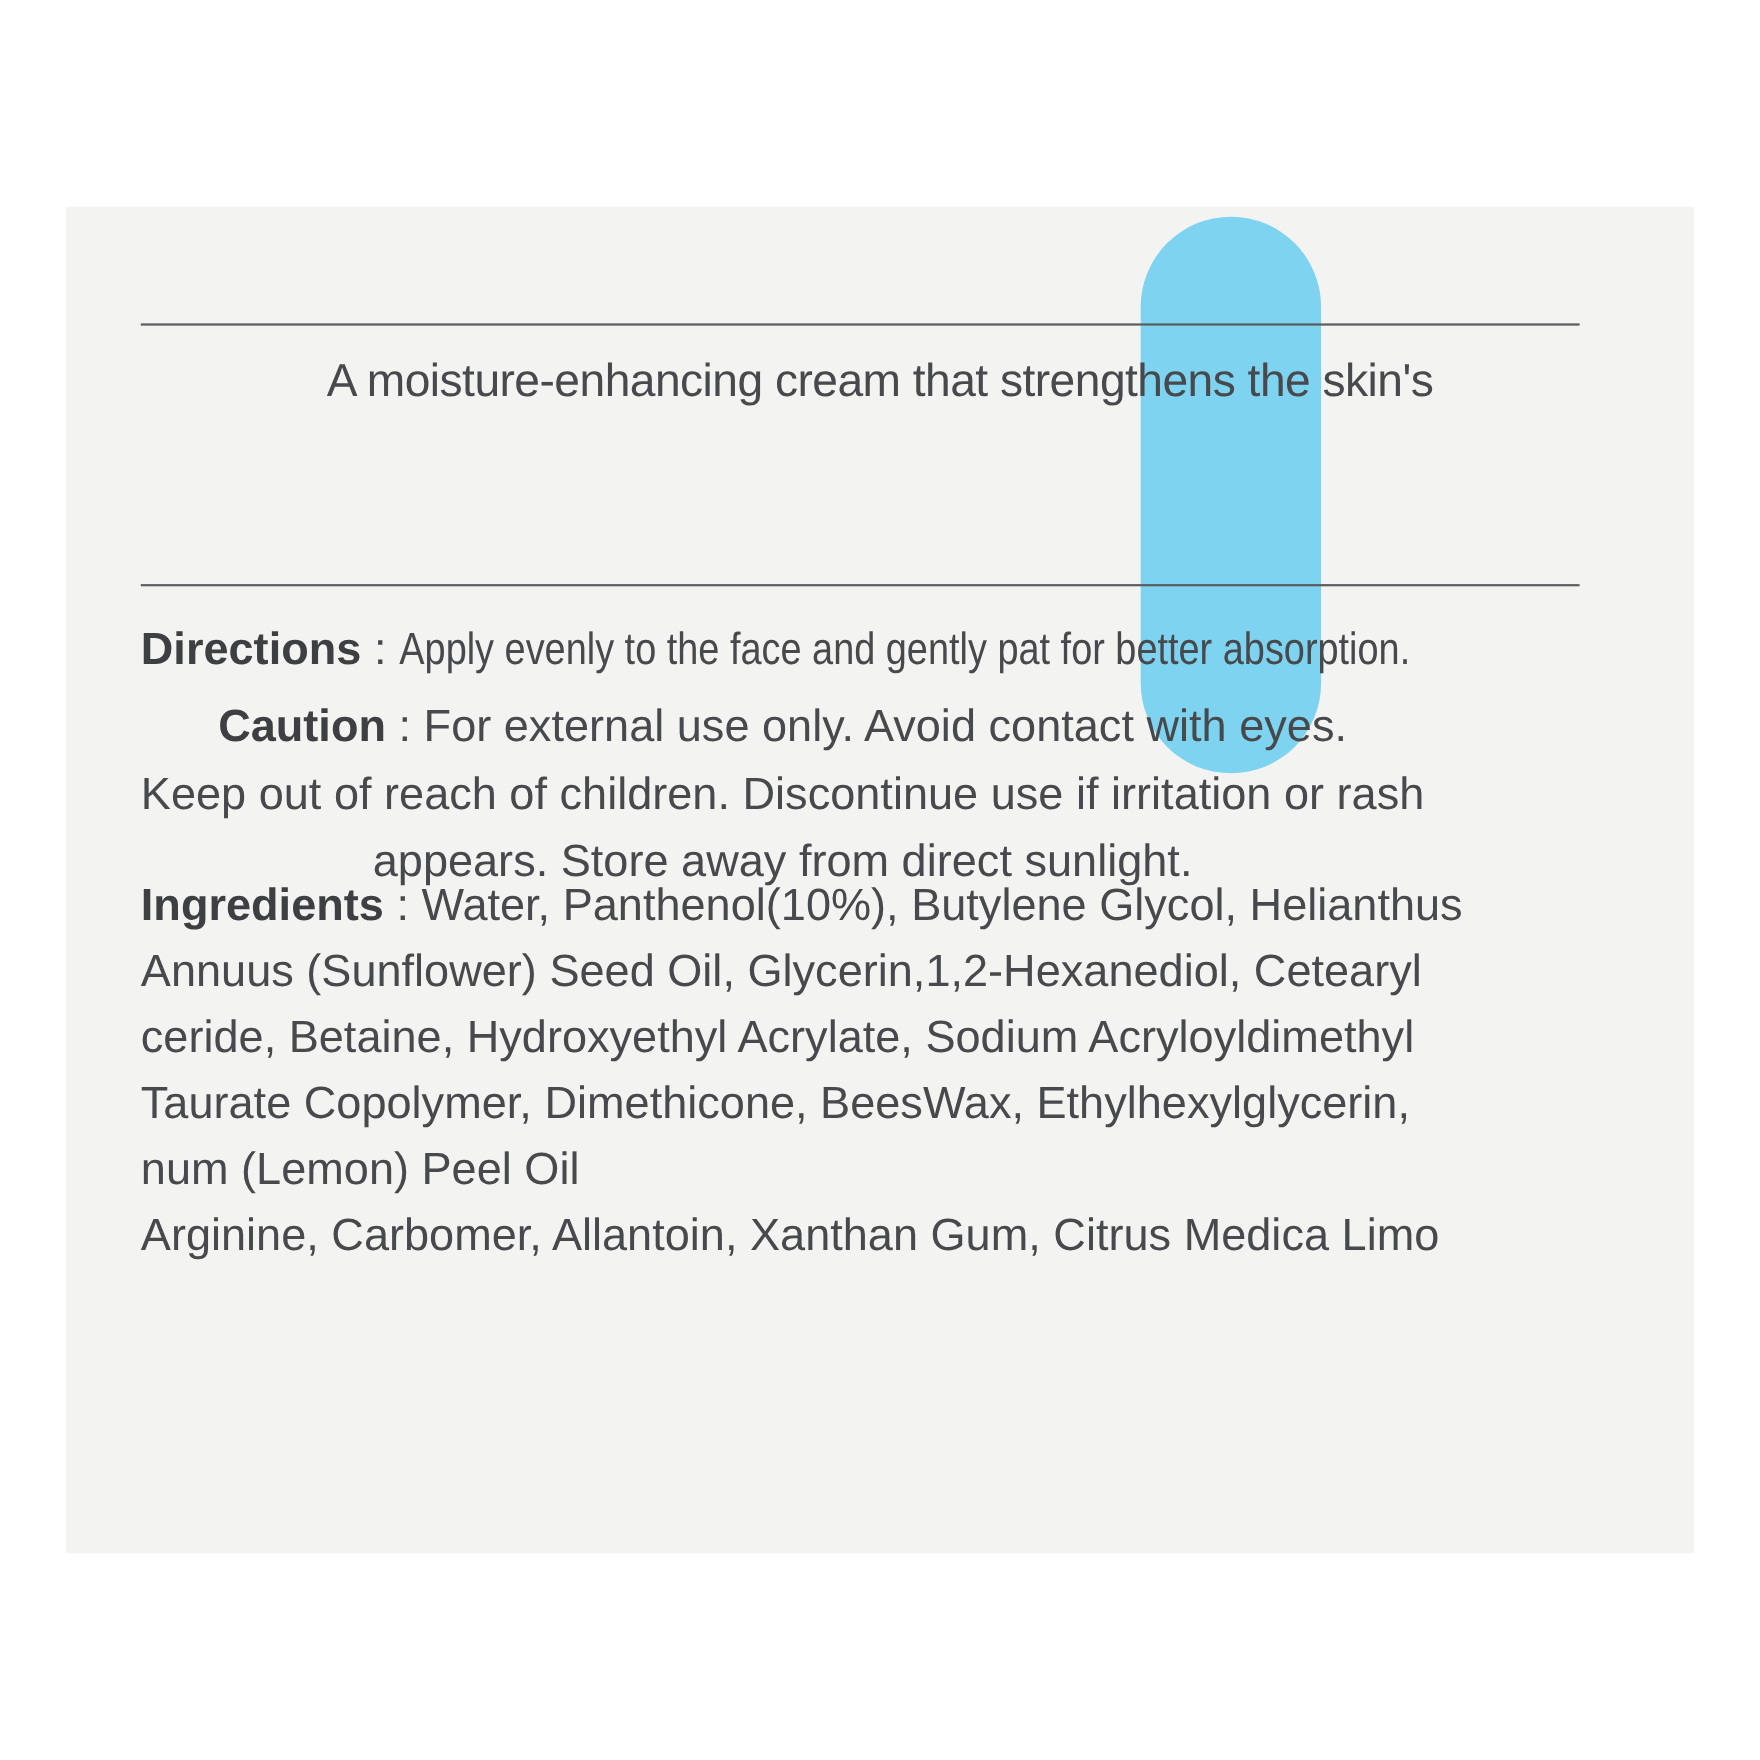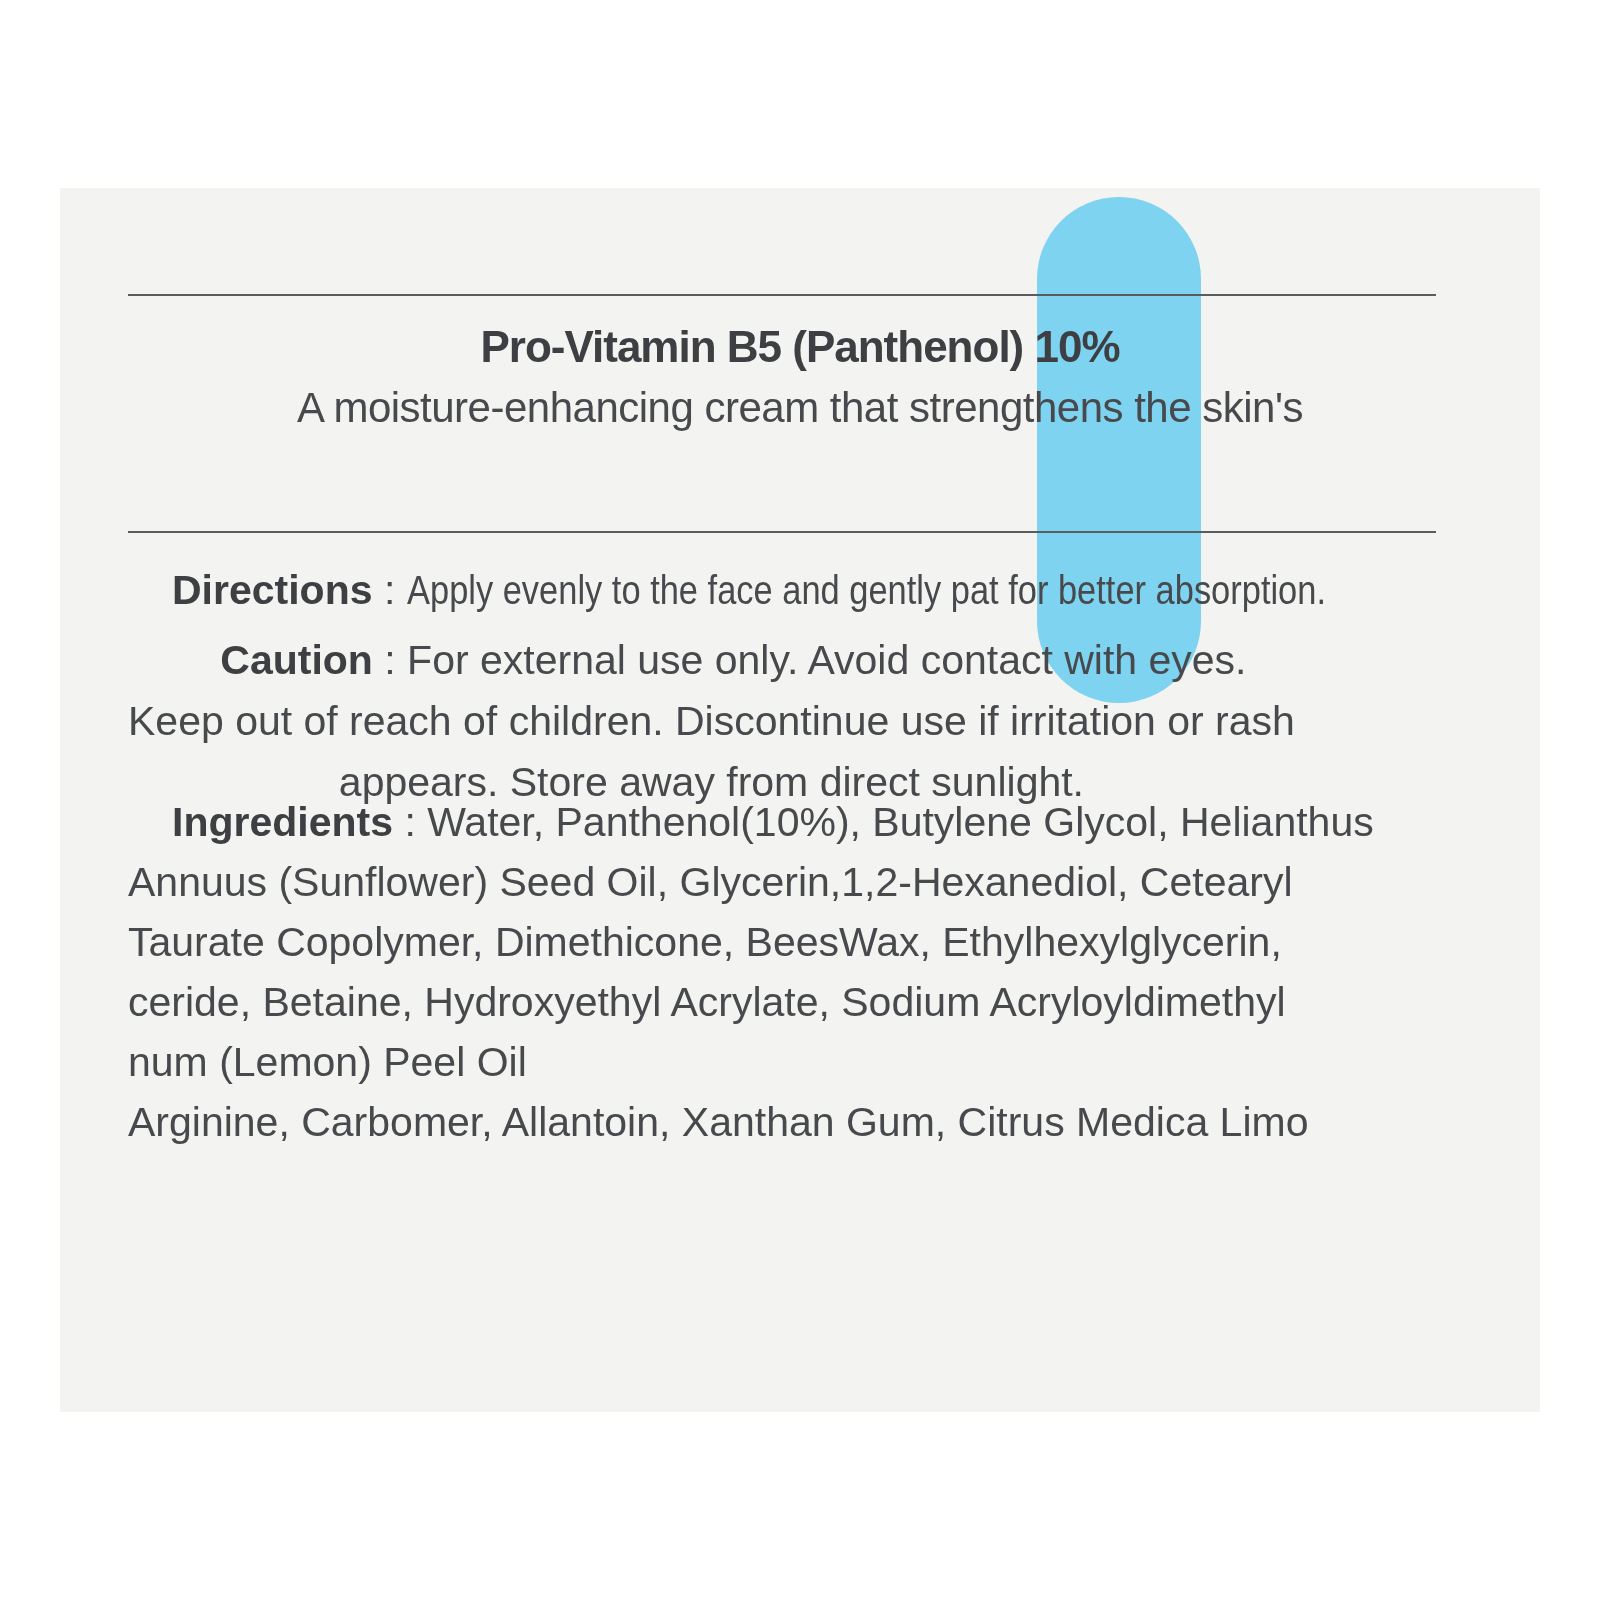--- a/index.html
+++ b/index.html
@@ -21,56 +21,55 @@
   .header{
     position:absolute;left:40px;top:128px;width:1400px;text-align:center;color:#47494c;
   }
   .title{
     font-size:44px;font-weight:bold;line-height:62px;letter-spacing:-1px;color:#3d3f42;
   }
   .subtitle{font-size:42px;line-height:59px;letter-spacing:-0.5px;text-align:center;}
   .para{position:absolute;left:68px;color:#47494c;font-size:41px;}
   .para .line{white-space:nowrap;line-height:61px;}
   .ingredients .line{line-height:60px;}
-  .label{font-weight:bold;color:#3d3f42;margin-left:44px;}
+  .label{font-weight:bold;color:#3d3f42;}
   .condensed{display:inline-block;transform:scaleX(0.84);transform-origin:0 60%;}
   .directions{top:372px;}
   .caution{top:442px;text-align:center;}
   .ingredients{top:604px;}
 </style>
 </head>
 <body>
 
 <div class="stage">
   <div class="package">
 
     <div class="highlight-bar"></div>
 
     <div class="rule rule-top"></div>
 
     <div class="header">
-      <div class="title">Pro-Vitamin B5 (Panthenol) 10%</div>
       <div class="subtitle">A moisture-enhancing cream that strengthens the skin's</div>
     </div>
 
     <div class="rule rule-mid"></div>
 
     <div class="para directions">
       <div class="line"><span class="label">Directions</span><span class="sep"> : </span><span class="condensed">Apply evenly to the face and gently pat for better absorption.</span></div>
     </div>
 
     <div class="para caution">
       <div class="line"><span class="label">Caution</span><span class="sep"> : </span><span>For external use only. Avoid contact with eyes.</span></div>
       <div class="line">Keep out of reach of children. Discontinue use if irritation or rash</div>
       <div class="line">appears. Store away from direct sunlight.</div>
     </div>
 
     <div class="para ingredients">
       <div class="line"><span class="label">Ingredients</span><span class="sep"> : </span><span>Water, Panthenol(10%), Butylene Glycol, Helianthus</span></div>
       <div class="line">Annuus (Sunflower) Seed Oil, Glycerin,1,2-Hexanediol, Cetearyl</div>
+      <div class="line">ceride, Betaine, Hydroxyethyl Acrylate, Sodium Acryloyldimethyl</div>
       <div class="line">Taurate Copolymer, Dimethicone, BeesWax, Ethylhexylglycerin,</div>
-      <div class="line">ceride, Betaine, Hydroxyethyl Acrylate, Sodium Acryloyldimethyl</div>
       <div class="line">num (Lemon) Peel Oil</div>
       <div class="line">Arginine, Carbomer, Allantoin, Xanthan Gum, Citrus Medica Limo</div>
     </div>
 
   </div>
 </div>
 
 </body></html>

